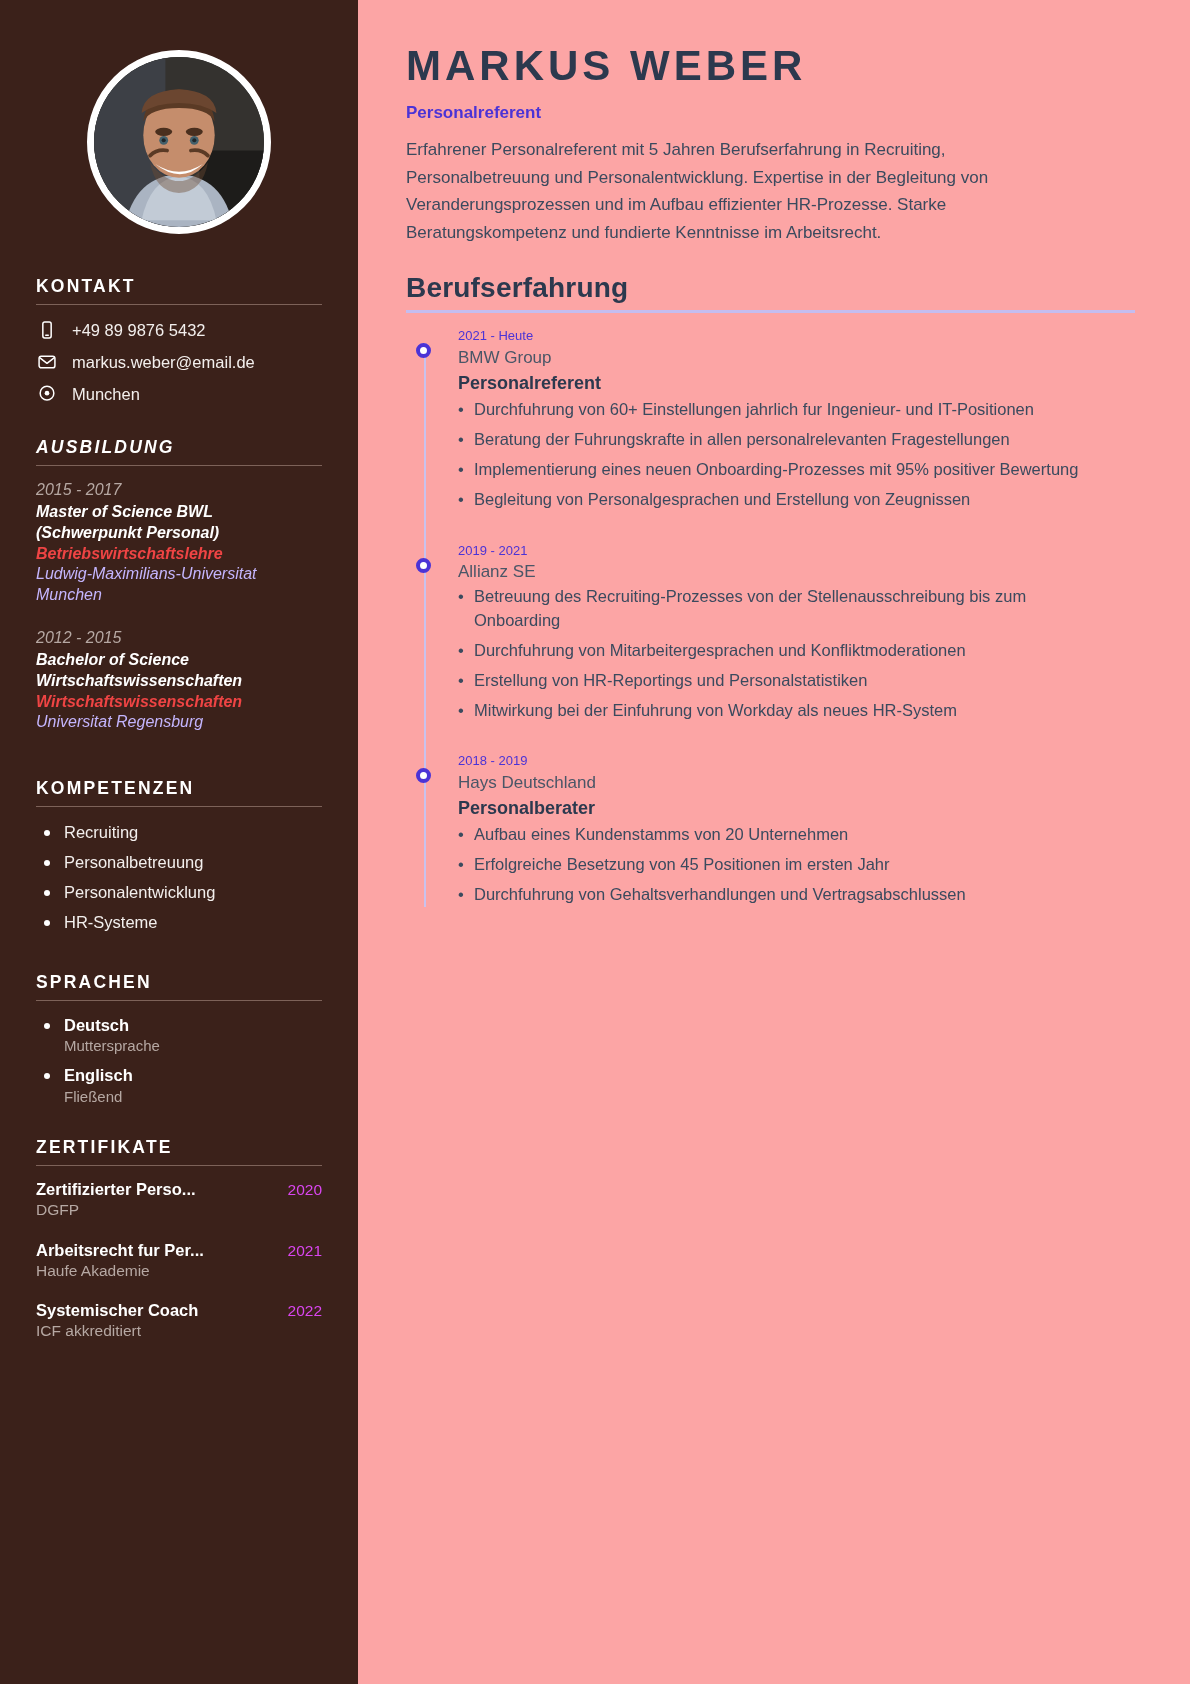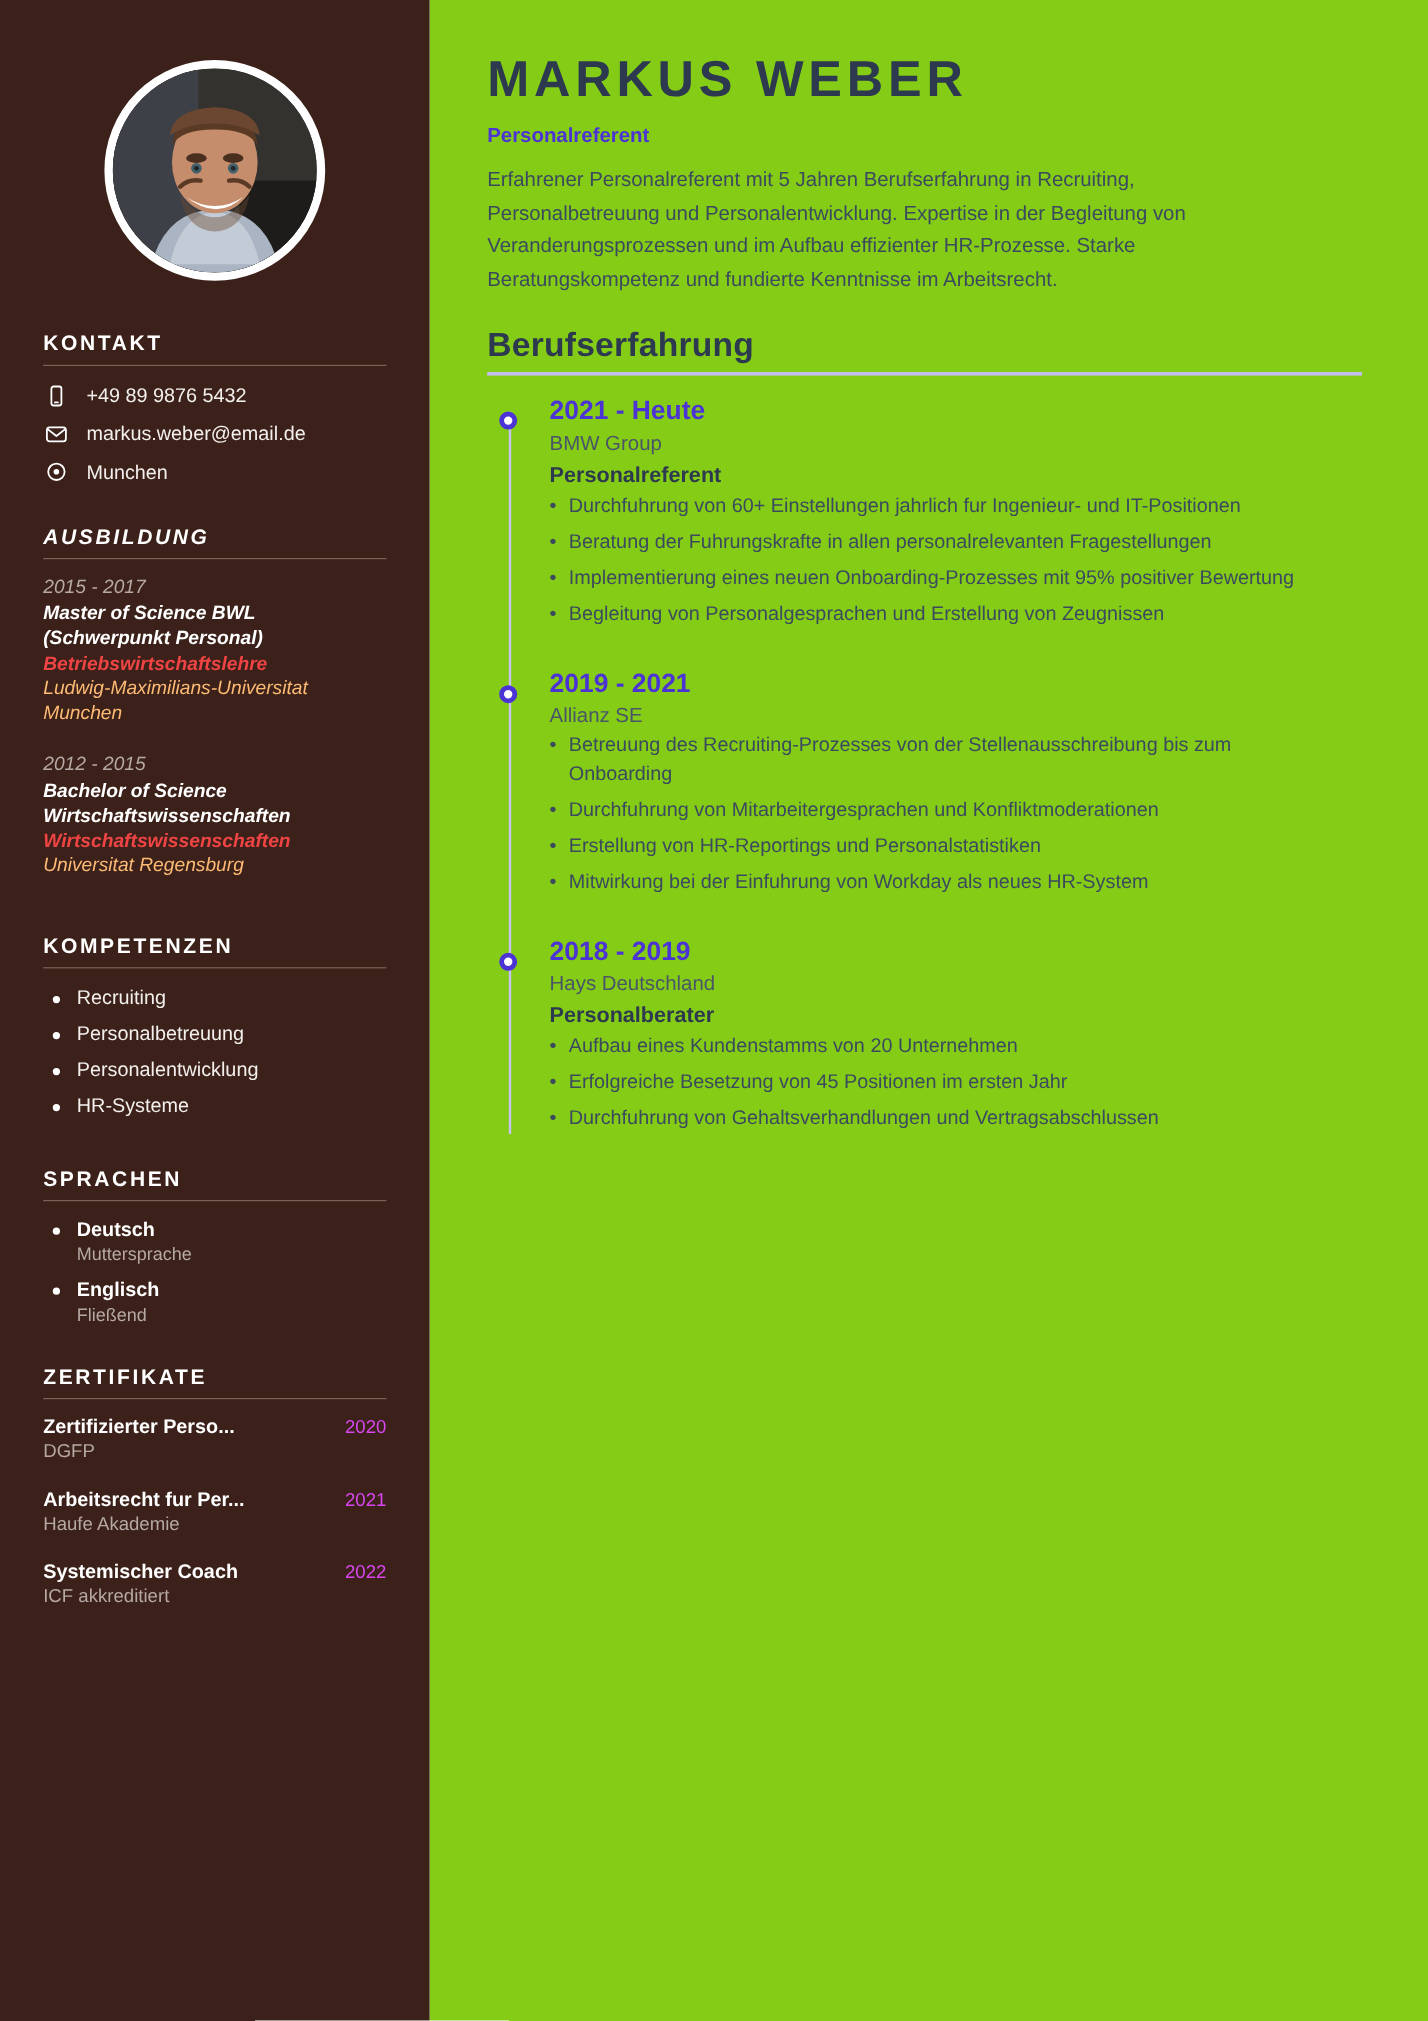--- a/index.html
+++ b/index.html
@@ -89,21 +89,21 @@
     line-height: 1.32;
   }
   .edu-field {
     font-size: 16px;
     font-weight: bold;
     color: #ef4444;
     line-height: 1.32;
   }
   .edu-inst {
     font-size: 16px;
-    color: #fdba74;
+    color: #c4b5fd;
     line-height: 1.3;
   }
 
   .bullet-list { list-style: none; }
   .bullet-list li {
     position: relative;
     padding-left: 28px;
     font-size: 16.5px;
     color: #f3efed;
     margin-bottom: 8px;
@@ -156,21 +156,21 @@
   .cert-iss {
     font-size: 15.5px;
     color: #b6a8a3;
     line-height: 1.4;
   }
 
   
   .main {
     flex: 1;
     padding: 42px 55px 20px 48px;
-    background: #84cc16;
+    background: #fca5a5;
     color: #2f3b4c;
   }
   .name {
     font-size: 42px;
     font-weight: bold;
     letter-spacing: 4px;
     color: #2c394e;
     line-height: 1.15;
   }
   .role {
@@ -214,22 +214,22 @@
   .job-dot {
     position: absolute;
     left: -42px;
     top: 16px;
     width: 15px; height: 15px;
     border-radius: 50%;
     background: #ffffff;
     border: 4px solid #4b33d6;
   }
   .job-date {
-    font-size: 22px;
-    font-weight: bold;
+    font-size: 13px;
+    font-weight: normal;
     color: #4b33d6;
     line-height: 1.4;
   }
   .job-comp {
     font-size: 17px;
     color: #4a5667;
     line-height: 1.45;
   }
   .job-title {
     font-size: 18px;

